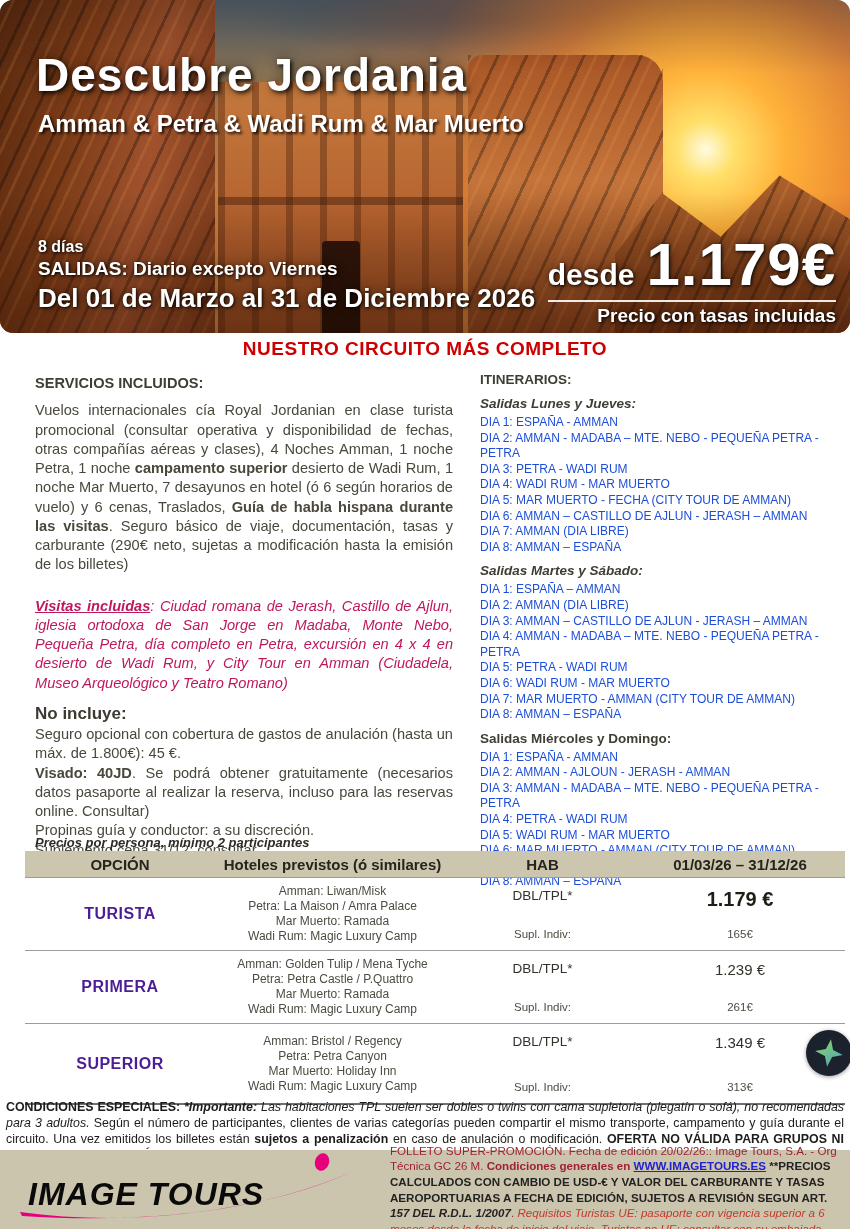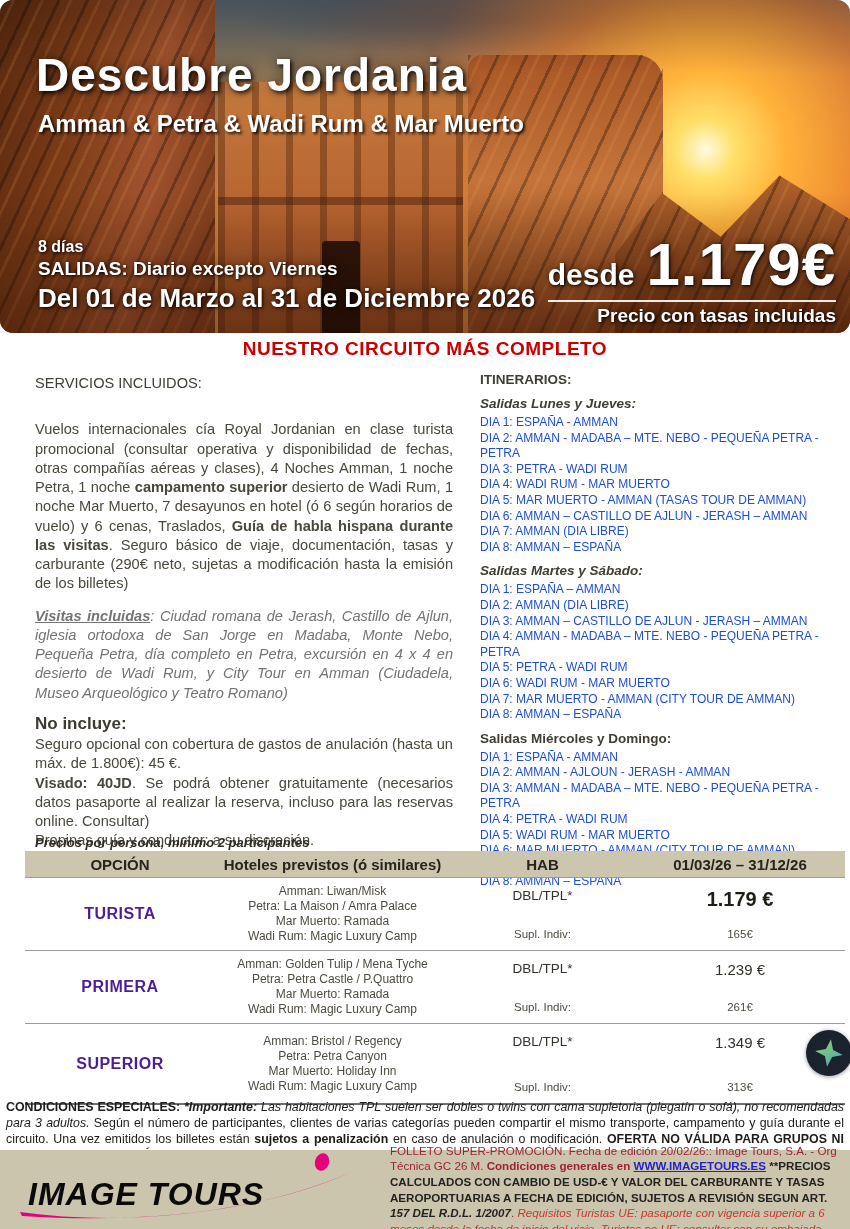--- a/index.html
+++ b/index.html
@@ -59,23 +59,23 @@
   .hero-price .amount { font-size:60px; font-weight:bold; letter-spacing:1px; }
   .hero-price .note { font-size:19px; font-weight:bold; border-top:2px solid rgba(255,255,255,.9);
     padding-top:3px; margin-top:1px; }
 
   
   .section-title { position:absolute; top:338px; left:0; width:100%; text-align:center;
     color:#cc0000; font-size:19px; font-weight:bold; letter-spacing:.5px; }
 
   
   .col-left { position:absolute; left:35px; top:374px; width:418px; font-size:14.6px; line-height:1.32; }
-  .col-left h3 { font-size:14.6px; font-weight:normal; color:#403e33; margin-bottom:27px; }
+  .col-left h3 { font-size:14.6px; font-weight:bold; color:#403e33; margin-bottom:8px; }
   .col-left p.justify { text-align:justify; }
-  .visitas { margin-top:13px; font-style:italic; color:#737373; text-align:justify; }
+  .visitas { margin-top:22px; font-style:italic; color:#be185d; text-align:justify; }
   .visitas .lbl { font-weight:bold; text-decoration:underline; }
   .no-incluye-h { margin-top:10px; font-size:17px; font-weight:bold; color:#3d3b31; }
   .no-incluye-items div { text-align:justify; }
 
   .col-right { position:absolute; left:480px; top:372px; width:358px; }
   .col-right .itin-h { font-size:13.5px; font-weight:bold; color:#403e33; margin-bottom:9px; }
   .itin-group-title { font-size:13.5px; font-weight:bold; font-style:italic; margin:8px 0 4px 0; color:#403e33; }
   .itin-group-title.upright { font-style:normal; }
   .itin-day { font-size:12px; line-height:1.3; color:#1d4ed8; }
 
@@ -173,21 +173,21 @@
   </div>
 
   <div class="col-right">
     <div class="itin-h">ITINERARIOS:</div>
 
     <div class="itin-group-title">Salidas Lunes y Jueves:</div>
     <div class="itin-day">DIA 1: ESPAÑA - AMMAN</div>
     <div class="itin-day">DIA 2: AMMAN - MADABA – MTE. NEBO - PEQUEÑA PETRA - PETRA</div>
     <div class="itin-day">DIA 3: PETRA - WADI RUM</div>
     <div class="itin-day">DIA 4: WADI RUM - MAR MUERTO</div>
-    <div class="itin-day">DIA 5: MAR MUERTO - AMMAN (TASAS TOUR DE AMMAN)</div>
+    <div class="itin-day">DIA 5: MAR MUERTO - FECHA (CITY TOUR DE AMMAN)</div>
     <div class="itin-day">DIA 6: AMMAN – CASTILLO DE AJLUN - JERASH – AMMAN</div>
     <div class="itin-day">DIA 7: AMMAN (DIA LIBRE)</div>
     <div class="itin-day">DIA 8: AMMAN – ESPAÑA</div>
 
     <div class="itin-group-title">Salidas Martes y Sábado:</div>
     <div class="itin-day">DIA 1: ESPAÑA – AMMAN</div>
     <div class="itin-day">DIA 2: AMMAN (DIA LIBRE)</div>
     <div class="itin-day">DIA 3: AMMAN – CASTILLO DE AJLUN - JERASH – AMMAN</div>
     <div class="itin-day">DIA 4: AMMAN - MADABA – MTE. NEBO - PEQUEÑA PETRA - PETRA</div>
     <div class="itin-day">DIA 5: PETRA - WADI RUM</div>

